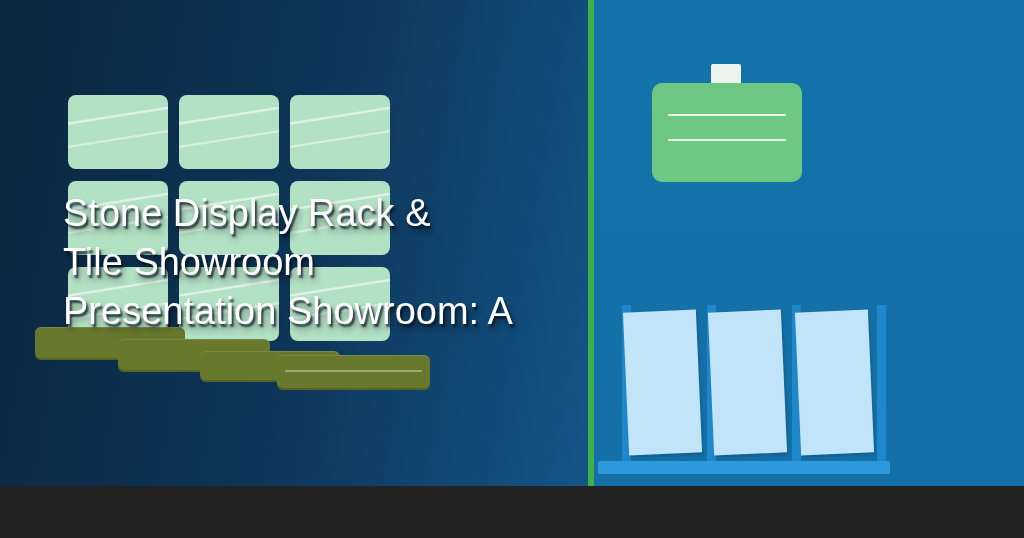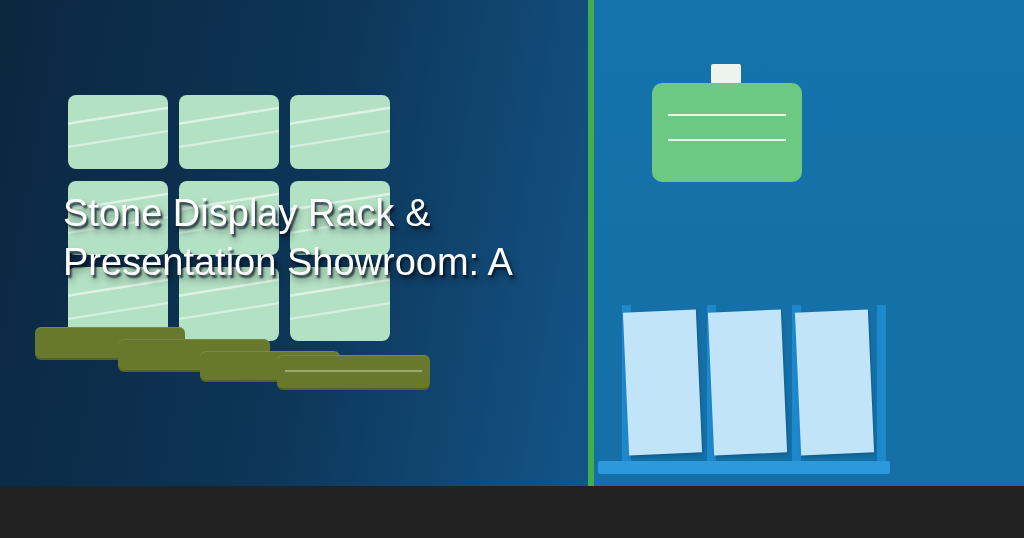--- a/index.html
+++ b/index.html
@@ -120,20 +120,21 @@
     <div class="tile"></div>
   </div>
 
   <div class="slab slab-1"></div>
   <div class="slab slab-2"></div>
   <div class="slab slab-3"></div>
   <div class="slab slab-4"></div>
 
   <h1 class="headline">
     <span>Stone Display Rack &amp;</span>
+    <span>Tile Showroom</span>
     <span>Presentation Showroom: A</span>
   </h1>
 
   <div class="board-tab"></div>
   <div class="board">
     <div class="board-line l1"></div>
     <div class="board-line l2"></div>
   </div>
 
   <div>

